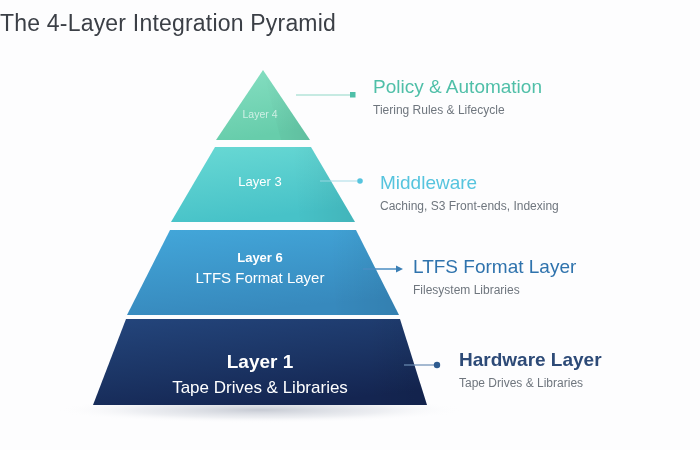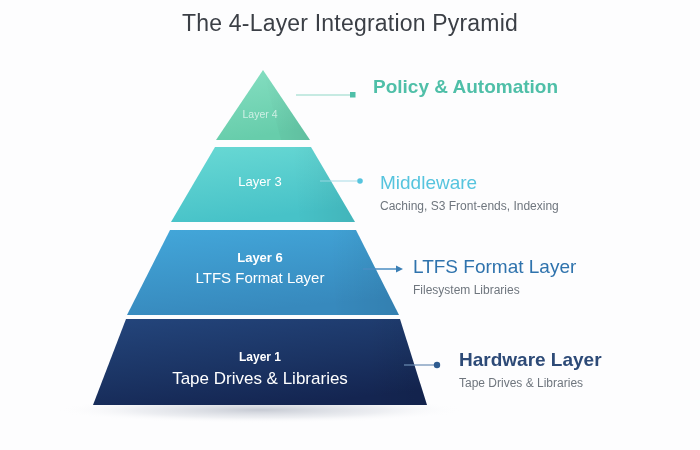--- a/index.html
+++ b/index.html
@@ -13,21 +13,21 @@
     position: relative;
     width: 700px; height: 450px;
     background: #fdfdfe;
   }
 
   
   #title {
     position: absolute;
     left: 0; top: 10px;
     width: 700px;
-    text-align: center;
+    text-align: left;
     font-size: 23px;
     font-weight: 400;
     letter-spacing: 0.2px;
     color: #3b3f46;
   }
 
   
   #pyramid-svg {
     position: absolute;
     left: 0; top: 0;
@@ -46,21 +46,21 @@
     font-weight: bold;
     display: block;
     line-height: 1.25;
   }
   .layer-sub {
     display: block;
     line-height: 1.3;
   }
 
   #l1-text { left: 80px; top: 350px; }
-  #l1-text .layer-title { font-size: 12px; }
+  #l1-text .layer-title { font-size: 19px; }
   #l1-text .layer-sub   { font-size: 17px; margin-top: 3px; }
 
   #l2-text { left: 80px; top: 250px; }
   #l2-text .layer-title { font-size: 13px; }
   #l2-text .layer-sub   { font-size: 15px; margin-top: 2px; }
 
   #l3-text { left: 80px; top: 174px; }
   #l3-text .layer-title { font-size: 13px; font-weight: 400; }
 
   #l4-text { left: 80px; top: 108px; }
@@ -79,21 +79,21 @@
   .callout-sub {
     display: block;
     font-size: 12px;
     color: #6f767e;
     line-height: 1.35;
     margin-top: 3px;
     white-space: nowrap;
   }
 
   #callout-4 { left: 373px; top: 76px; }
-  #callout-4 .callout-title { font-size: 19px; font-weight: bold; color: #4fbfa8; }
+  #callout-4 .callout-title { font-size: 19px; font-weight: normal; color: #4fbfa8; }
 
   #callout-3 { left: 380px; top: 172px; }
   #callout-3 .callout-title { font-size: 19px; font-weight: 400; color: #56c4de; }
 
   #callout-2 { left: 413px; top: 256px; }
   #callout-2 .callout-title { font-size: 19px; font-weight: 400; color: #2f73ad; }
 
   #callout-1 { left: 459px; top: 349px; }
   #callout-1 .callout-title { font-size: 19px; font-weight: bold; color: #2d4a77; }
 </style>
@@ -190,20 +190,21 @@
     <span class="layer-sub">LTFS Format Layer</span>
   </div>
 
   <div class="layer-text" id="l1-text">
     <span class="layer-title">Layer 1</span>
     <span class="layer-sub">Tape Drives &amp; Libraries</span>
   </div>
 
   <div class="callout" id="callout-4">
     <span class="callout-title">Policy &amp; Automation</span>
+    <span class="callout-sub">Tiering Rules &amp; Lifecycle</span>
   </div>
 
   <div class="callout" id="callout-3">
     <span class="callout-title">Middleware</span>
     <span class="callout-sub">Caching, S3 Front-ends, Indexing</span>
   </div>
 
   <div class="callout" id="callout-2">
     <span class="callout-title">LTFS Format Layer</span>
     <span class="callout-sub">Filesystem Libraries</span>

